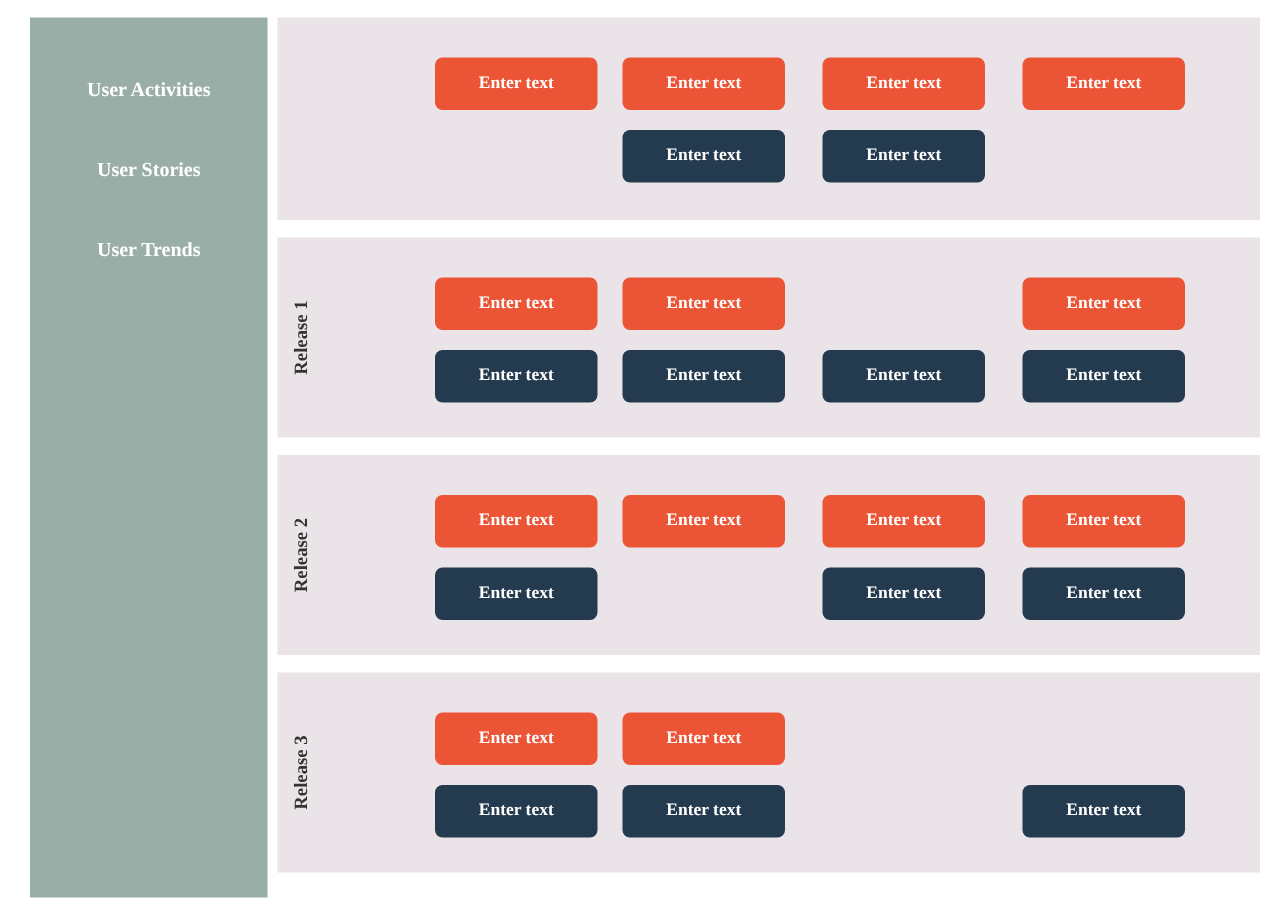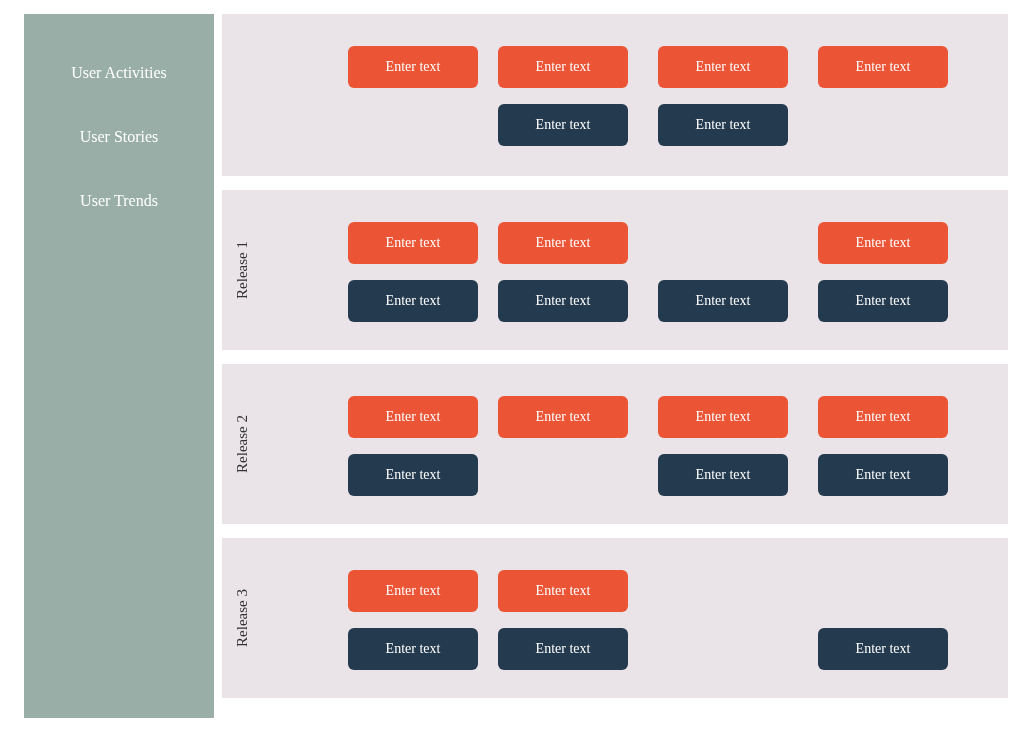--- a/index.html
+++ b/index.html
@@ -10,20 +10,21 @@
     font-family: Georgia, 'Times New Roman', serif;
     width: 1024px;
     height: 735px;
     overflow: hidden;
   }
   .canvas {
     position: relative;
     width: 1016px;
     height: 735px;
     padding: 14px 18px;
+    font-weight: bold;
   }
   .sidebar {
     position: absolute;
     left: 24px;
     top: 14px;
     width: 190px;
     height: 704px;
     background: #9aaea8;
     color: #ffffff;
     font-size: 16px;

